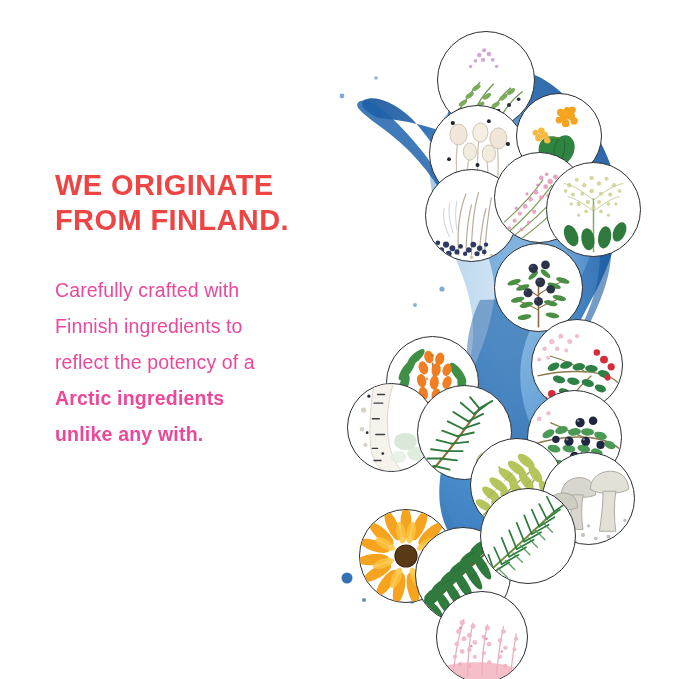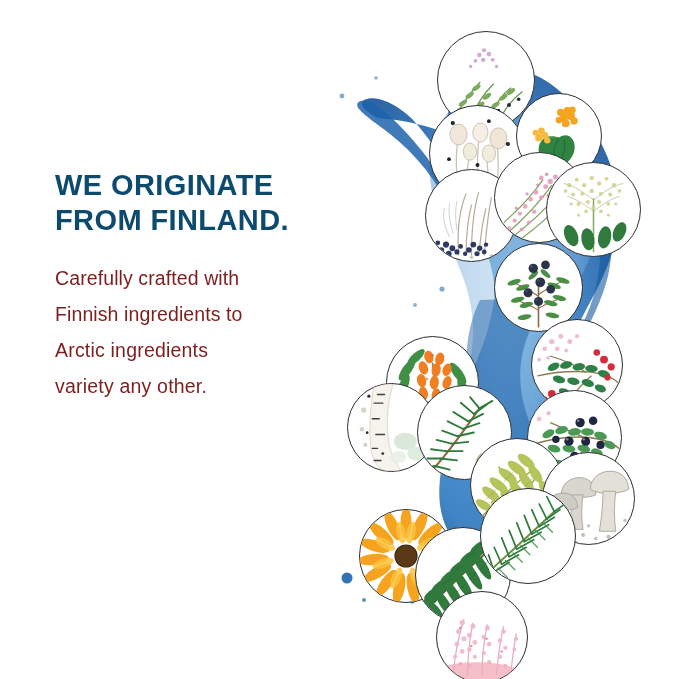--- a/index.html
+++ b/index.html
@@ -3,27 +3,27 @@
 <meta charset="utf-8">
 <style>
   html,body{margin:0;padding:0;background:#ffffff;}
   body{width:679px;height:679px;overflow:hidden;
        font-family:"Liberation Sans","DejaVu Sans",sans-serif;}
   #root{position:relative;width:679px;height:679px;background:#ffffff;}
 
   
   .copy{position:absolute;left:55px;top:168px;width:300px;}
   .headline{font-weight:bold;font-size:29px;line-height:35px;
-            letter-spacing:.4px;color:#0c4a6e;margin:0 0 22px 0;
+            letter-spacing:.4px;color:#ef4444;margin:0 0 34px 0;
             font-stretch:condensed;}
   .headline span{display:block;}
-  .body-copy{margin:0;font-size:19.5px;line-height:36px;color:#7f1d1d;
+  .body-copy{margin:0;font-size:19.5px;line-height:36px;color:#ec4899;
              letter-spacing:.1px;font-weight:400;}
   .body-copy .ln{display:block;white-space:nowrap;}
-  .body-copy .ln.strong{font-weight:normal;letter-spacing:.2px;}
+  .body-copy .ln.strong{font-weight:bold;letter-spacing:.2px;}
 
   
   .map-stage{position:absolute;left:320px;top:0;width:359px;height:679px;}
   .map-svg{position:absolute;left:0;top:0;width:359px;height:679px;}
 
   
   .disc{position:absolute;border-radius:50%;background:#ffffff;
         border:1.3px solid #2b2f33;overflow:hidden;box-sizing:border-box;}
   .disc svg{position:absolute;left:0;top:0;width:100%;height:100%;}
 </style>
@@ -33,22 +33,23 @@
 <div id="root">
 
   <div class="copy">
     <h1 class="headline">
       <span>WE ORIGINATE</span>
       <span>FROM FINLAND.</span>
     </h1>
     <p class="body-copy">
       <span class="ln">Carefully crafted with</span>
       <span class="ln">Finnish ingredients to</span>
+      <span class="ln">reflect the potency of a</span>
       <span class="ln strong">Arctic ingredients</span>
-      <span class="ln strong">variety any other.</span>
+      <span class="ln strong">unlike any with.</span>
     </p>
   </div>
 
   <div class="map-stage">
 
     <svg class="map-svg" viewBox="0 0 359 679">
       <defs>
         <radialGradient id="wc" cx="48%" cy="52%" r="62%">
           <stop offset="0%" stop-color="#5ea0d8"></stop>
           <stop offset="45%" stop-color="#3d86c8"></stop>

